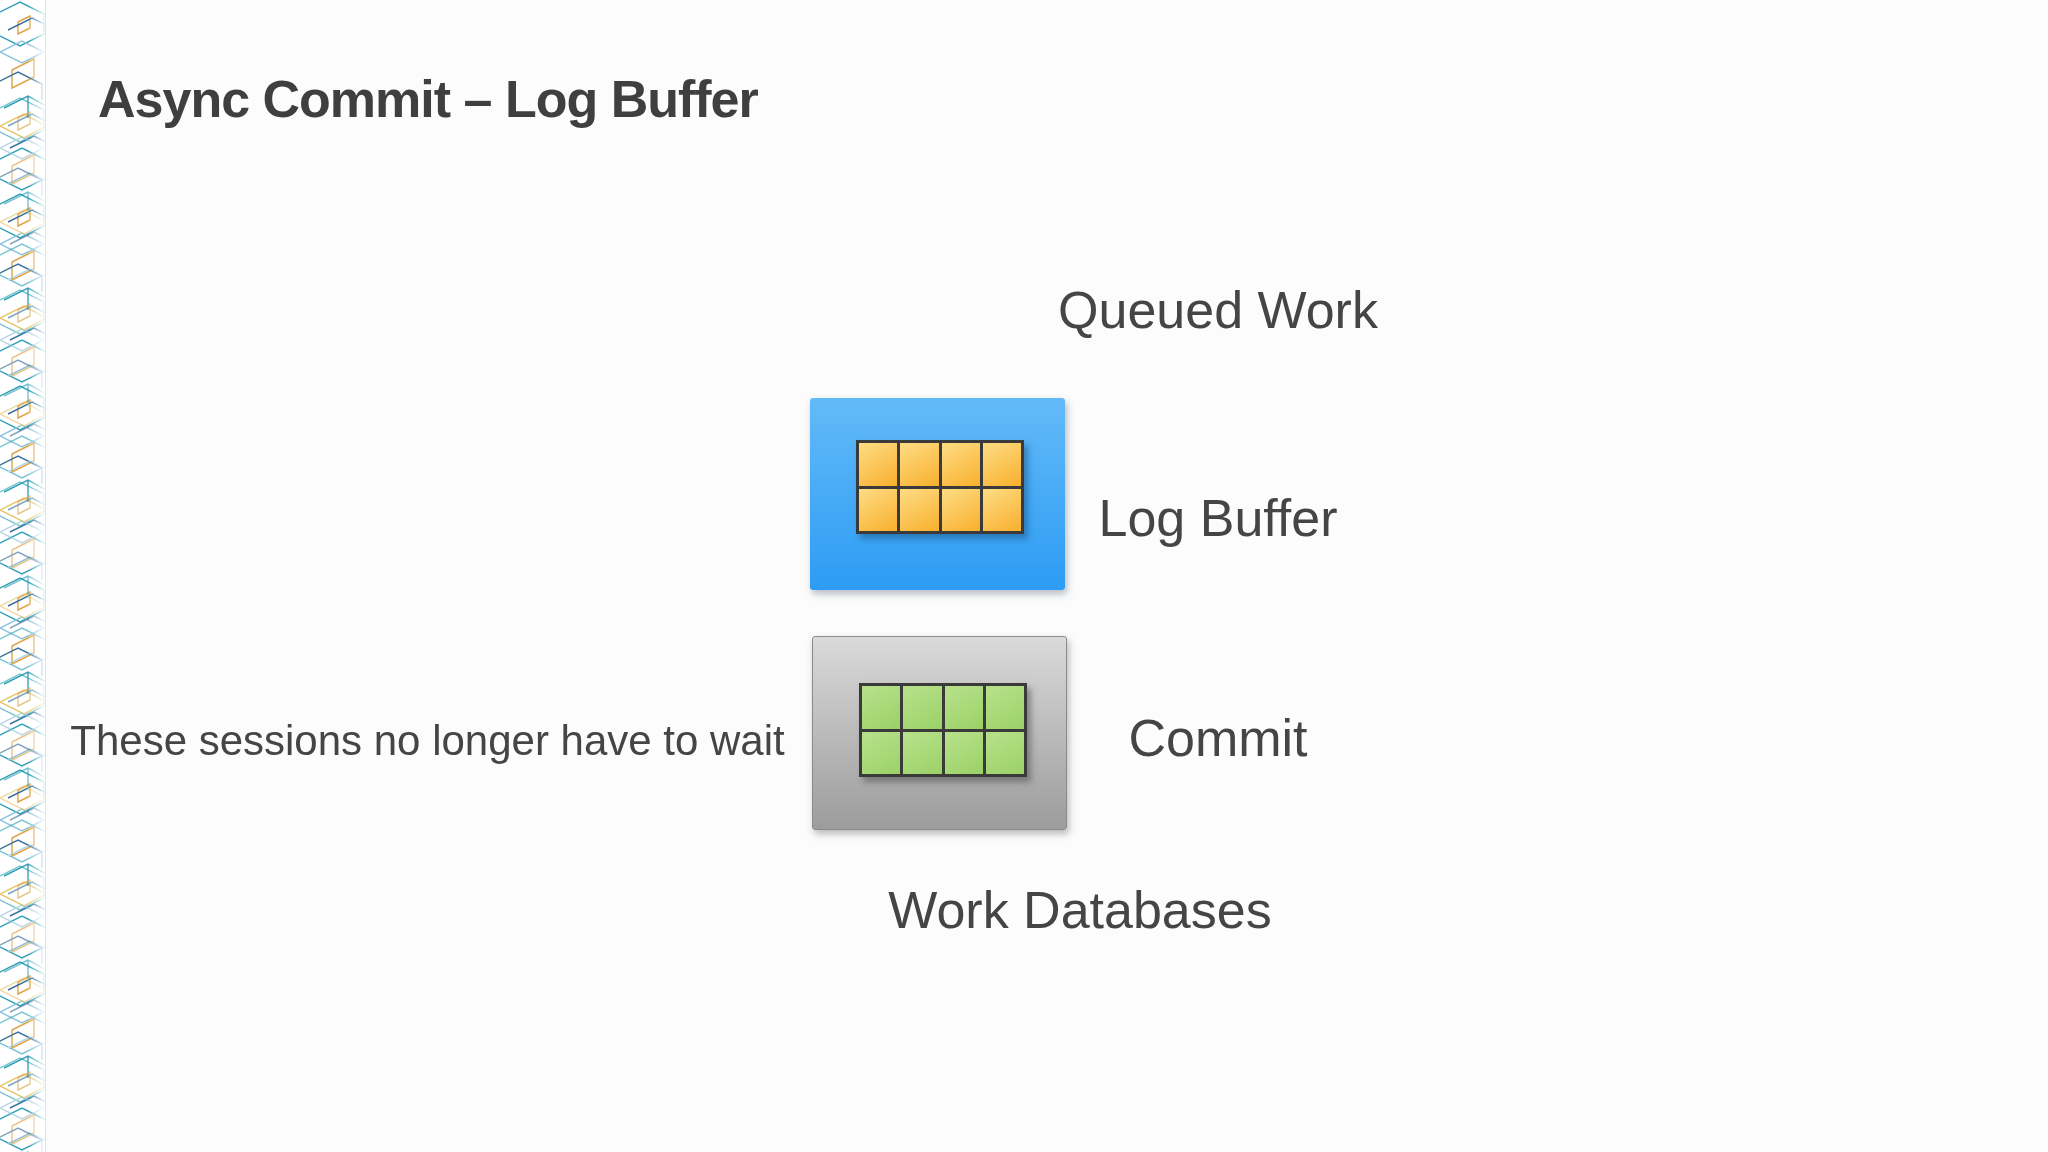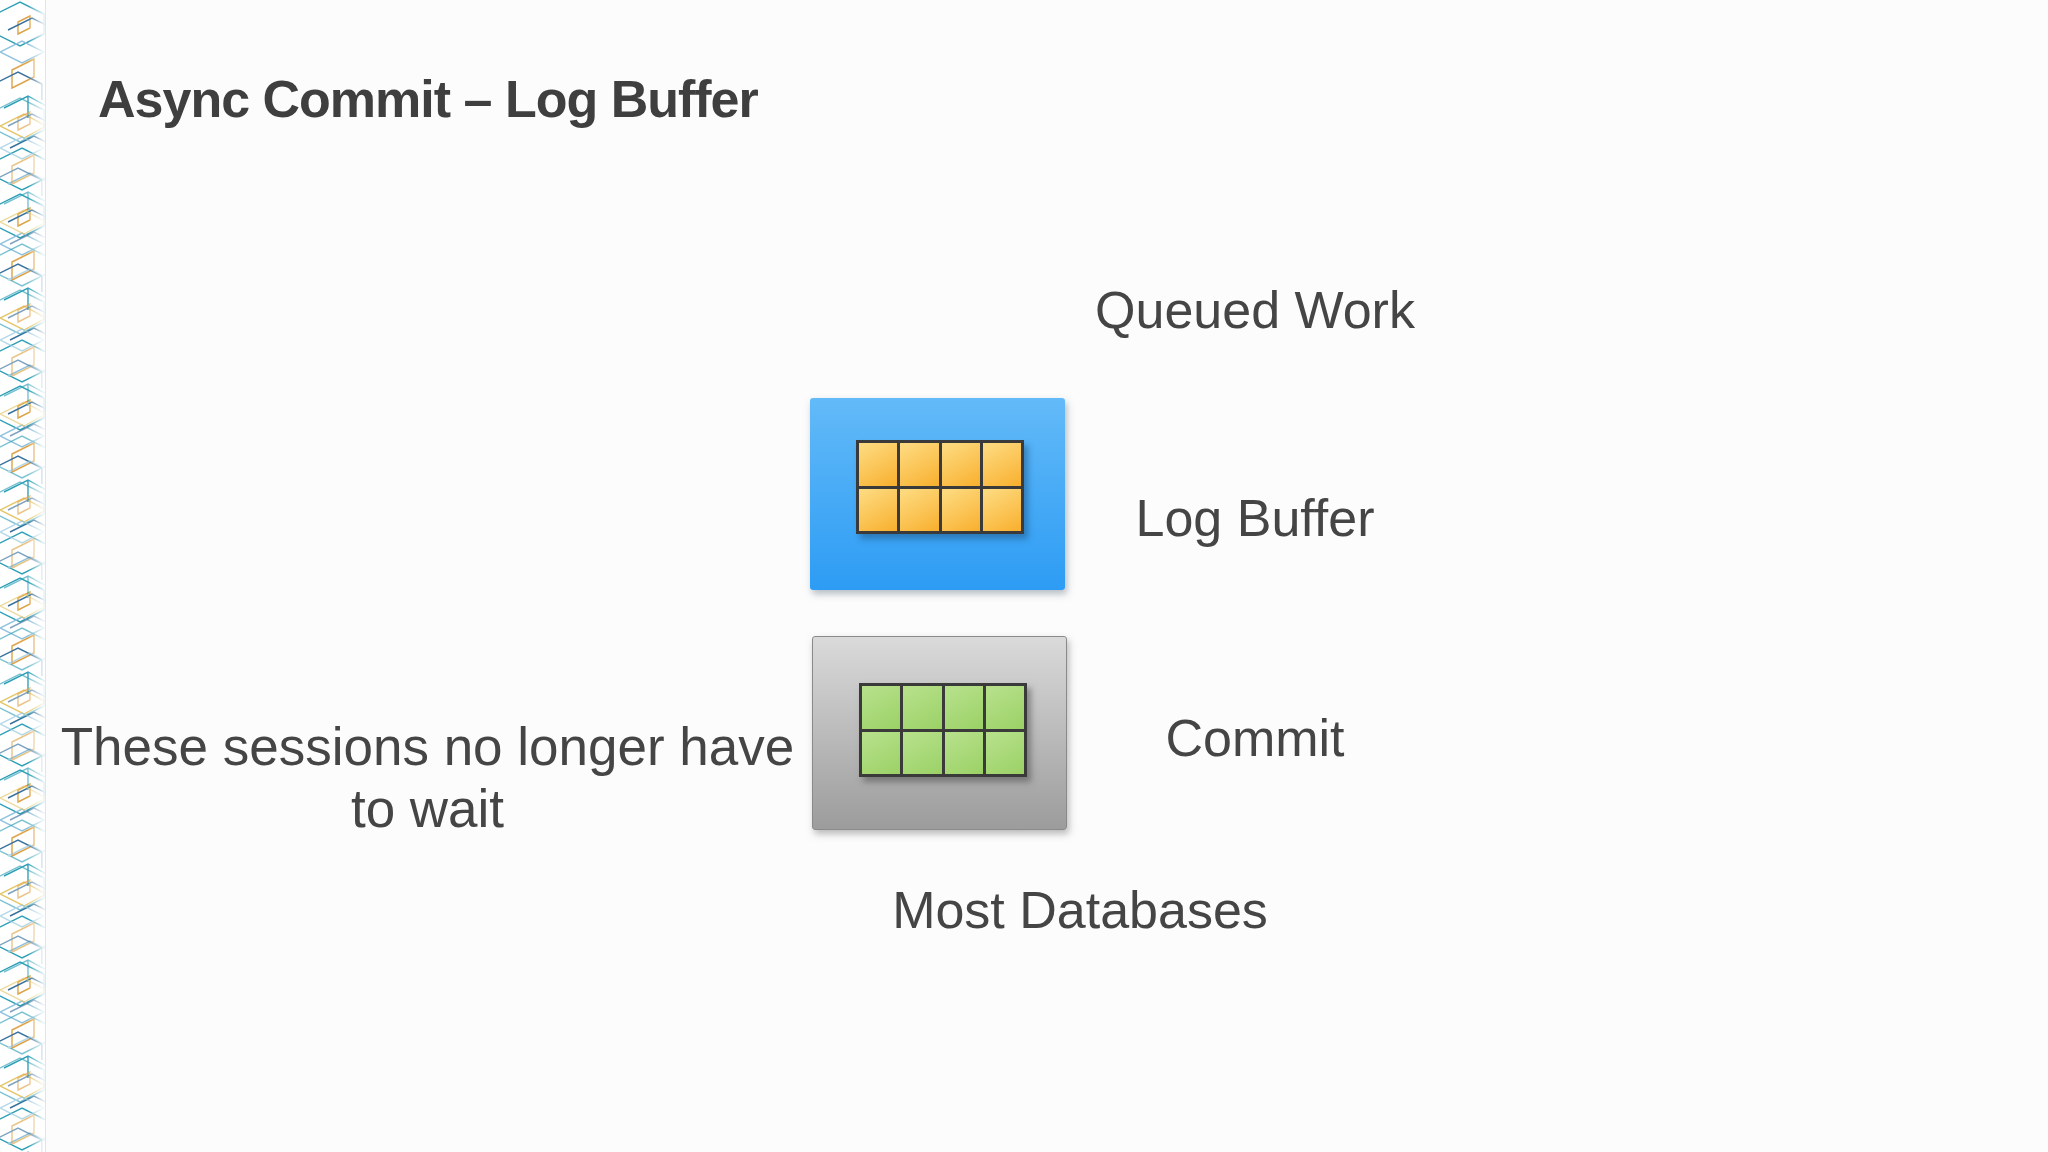--- a/index.html
+++ b/index.html
@@ -30,21 +30,21 @@
   
   .title{
     position:absolute;left:98px;top:36px;width:1700px;
     font-size:52px;font-weight:700;line-height:1.08;
     color:var(--title-text,#3f3f3f);
     letter-spacing:-1px;
   }
 
   
   .side-label{
-    position:absolute;left:1040px;width:430px;
+    position:absolute;left:1003px;width:430px;
     text-align:center;font-size:52px;line-height:1.1;
     color:var(--body-text,#444);
   }
   .lbl-queued {top:282px;}
   .lbl-buffer {top:490px;}
   .lbl-storage{top:710px;}
 
   
   .box{position:absolute;width:255px;height:192px;border-radius:3px;}
   .box-log{
@@ -84,21 +84,21 @@
        var(--storage-cell-dark,#9bd166) 100%);
   }
 
   
   .most-db{
     position:absolute;left:870px;top:880px;width:420px;
     text-align:center;font-size:52px;color:var(--body-text,#444);
   }
   .note{
     position:absolute;left:55px;top:716px;width:745px;
-    text-align:center;font-size:53px;line-height:1.17;
+    text-align:center;font-size:42px;line-height:1.17;
     color:var(--body-text,#444);
   }
 </style>
 </head>
 <body>
 
 <div class="strip">
   <svg width="46" height="1152" aria-hidden="true">
     <defs>
       <pattern id="circuitTile" width="46" height="192" patternUnits="userSpaceOnUse">
@@ -147,14 +147,14 @@
   <div class="cell"></div>
       <div class="cell"></div>
       <div class="cell"></div>
       <div class="cell"></div>
       <div class="cell"></div>
       <div class="cell"></div>
       <div class="cell"></div>
     </div>
 </div>
 
-<div class="most-db">Most Databases</div>
+<div class="most-db">Work Databases</div>
 <div class="note">These sessions no longer have to wait</div>
 
 </body></html>

